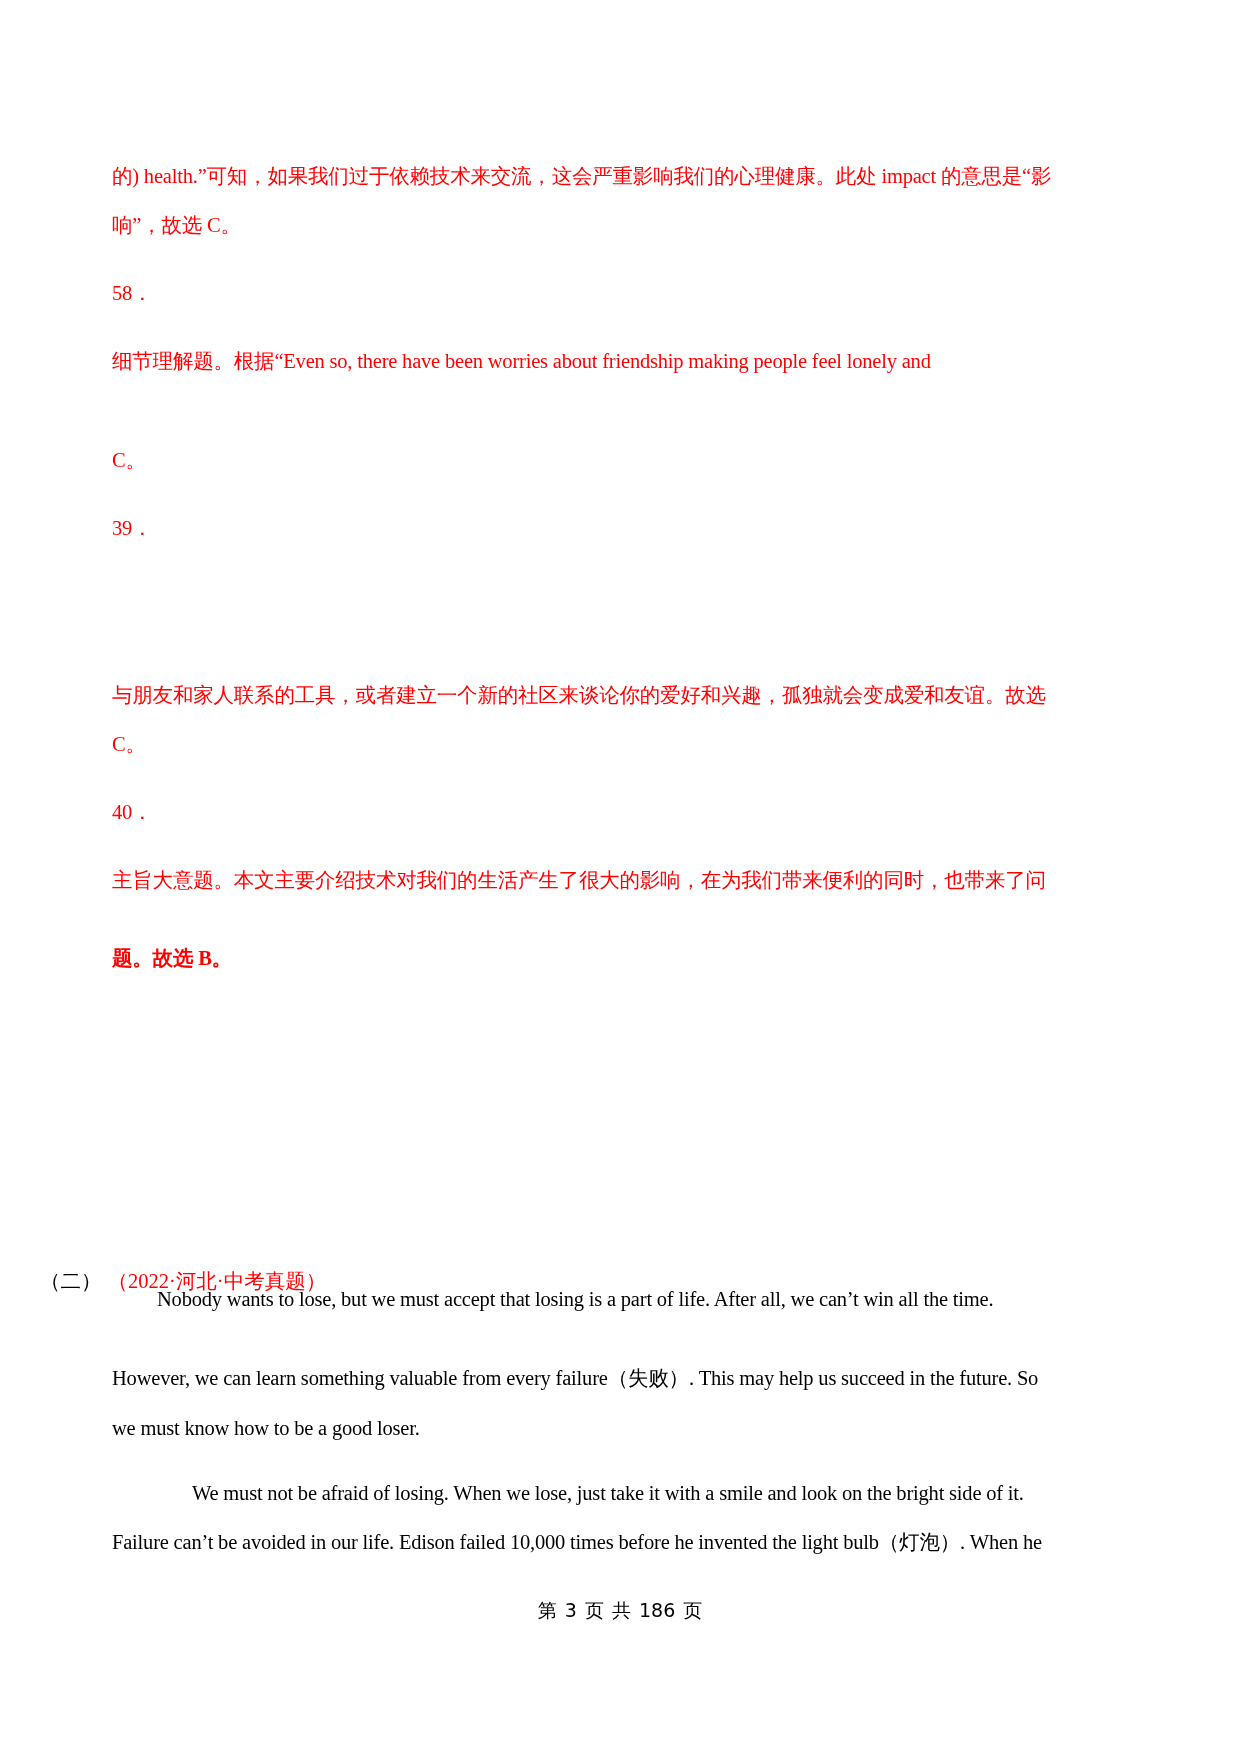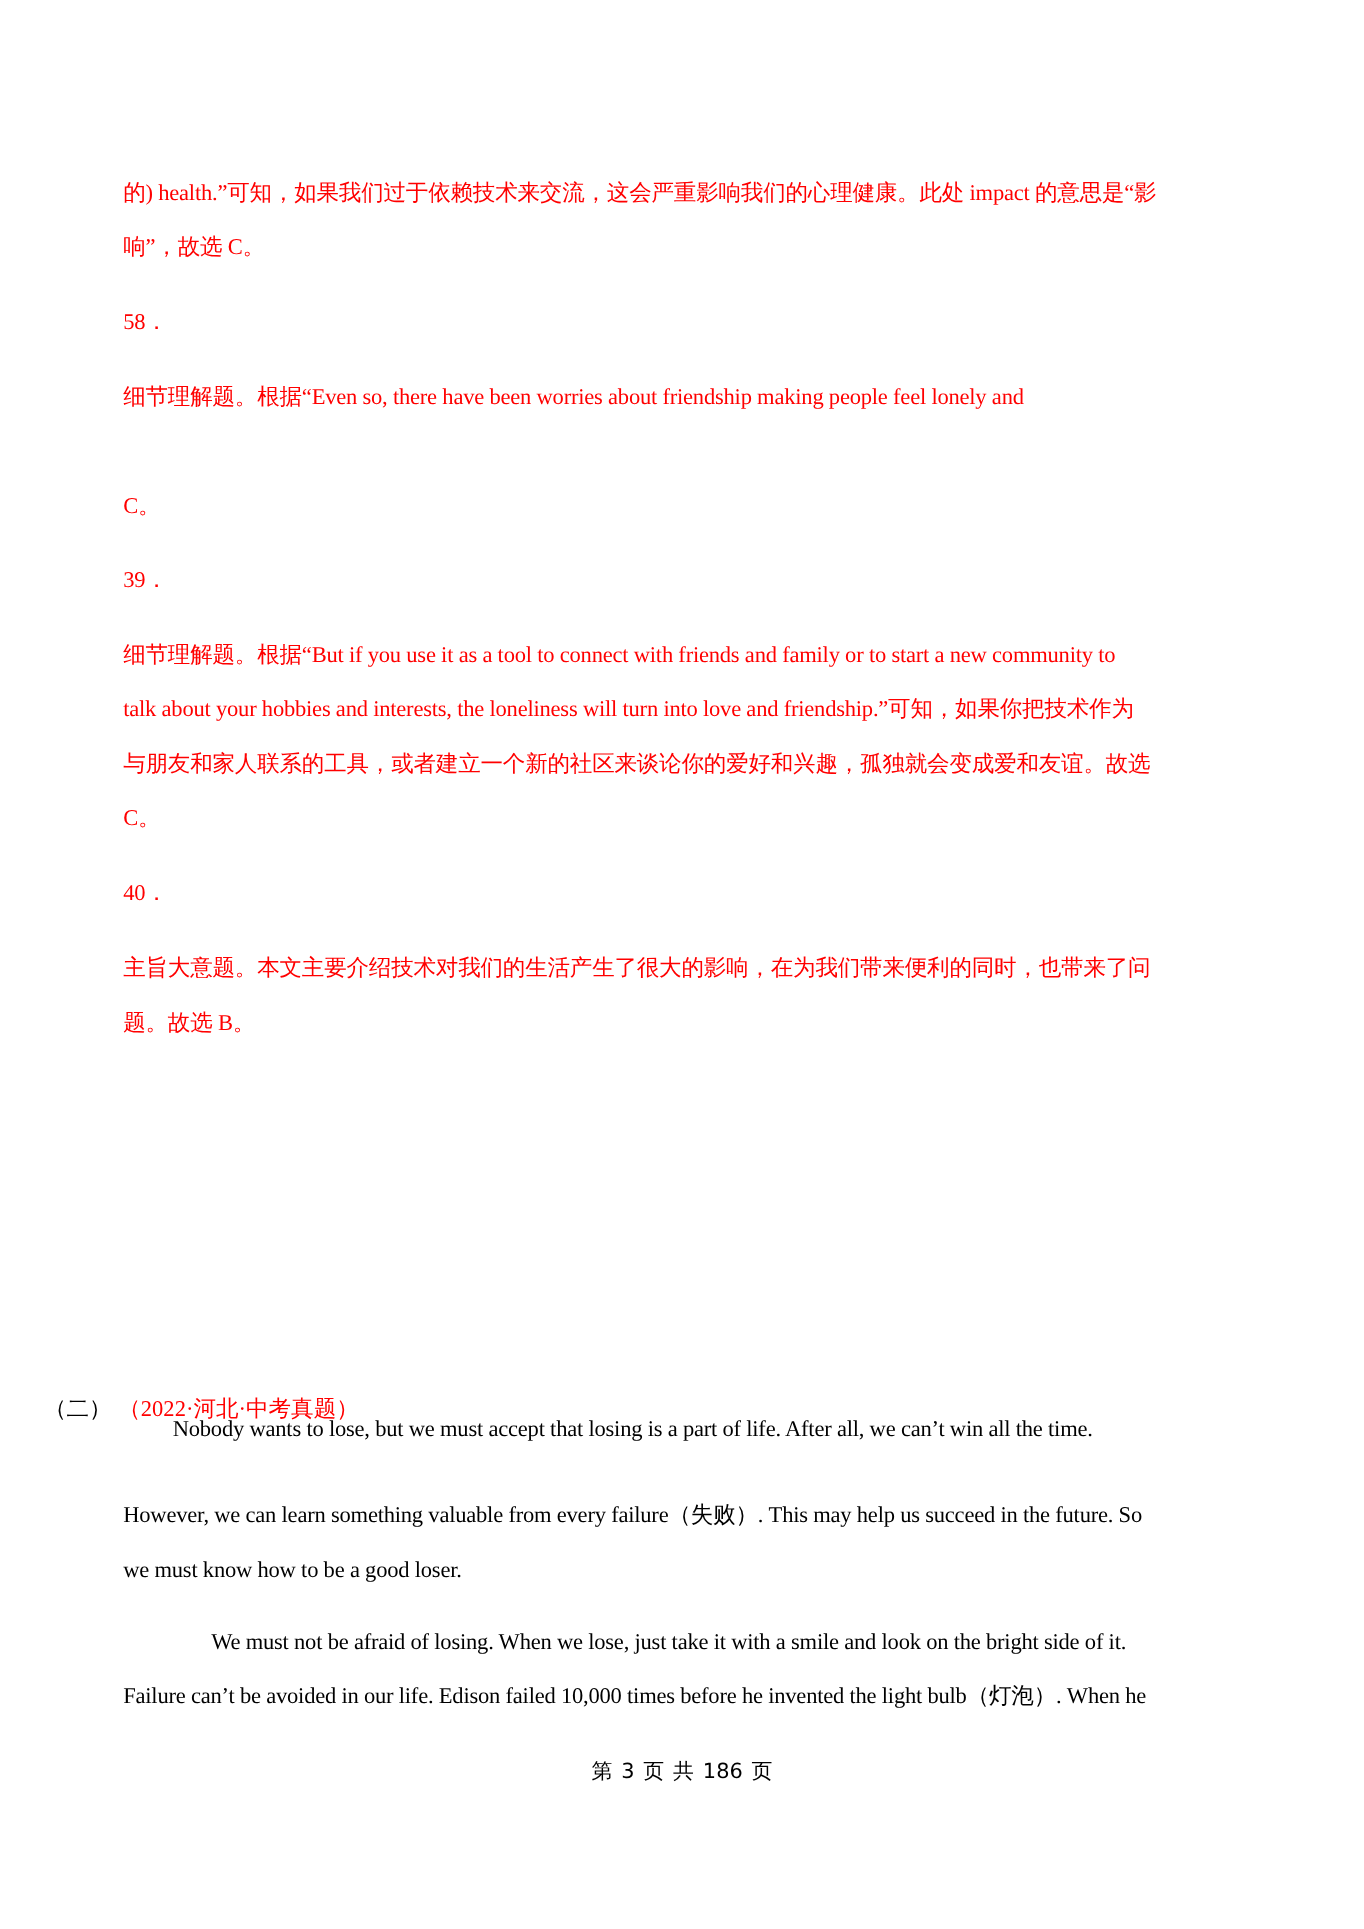--- a/index.html
+++ b/index.html
@@ -63,28 +63,26 @@
 <div class="page">
 
   <div class="line red" style="top:162px;">的) health.”可知，如果我们过于依赖技术来交流，这会严重影响我们的心理健康。此处 impact 的意思是“影</div>
   <div class="line red" style="top:211px;">响”，故选 C。</div>
 
   <div class="line red" style="top:279px;">58．</div>
   <div class="line red" style="top:347px;">细节理解题。根据“Even so, there have been worries about friendship making people feel lonely and</div>
   <div class="line red" style="top:446px;">C。</div>
 
   <div class="line red" style="top:514px;">39．</div>
-  <div class="line red" style="top:582px;">细节理解题。根据“But if you use it as a tool to connect with friends and family or to start a new community to</div>
-  <div class="line red" style="top:631px;">talk about your hobbies and interests, the loneliness will turn into love and friendship.”可知，如果你把技术作为</div>
   <div class="line red" style="top:681px;">与朋友和家人联系的工具，或者建立一个新的社区来谈论你的爱好和兴趣，孤独就会变成爱和友谊。故选</div>
   <div class="line red" style="top:730px;">C。</div>
 
   <div class="line red" style="top:798px;">40．</div>
   <div class="line red" style="top:866px;">主旨大意题。本文主要介绍技术对我们的生活产生了很大的影响，在为我们带来便利的同时，也带来了问</div>
-  <div class="line red" style="top:916px;">题。故选 B。</div>
+  <div class="line red" style="top:944px;font-weight:bold;">题。故选 B。</div>
 
   <div class="heading">
     <span class="num">（二）</span><span class="src">（2022·河北·中考真题）</span>
   </div>
 
   <div class="line black indent" style="top:1285px;text-align:center;">Nobody wants to lose, but we must accept that losing is a part of life. After all, we can’t win all the time.</div>
   <div class="line black" style="top:1364px;">However, we can learn something valuable from every failure（失败）. This may help us succeed in the future. So</div>
   <div class="line black" style="top:1414px;">we must know how to be a good loser.</div>
 
   <div class="line black indent" style="top:1479px;margin-left:35px;">We must not be afraid of losing. When we lose, just take it with a smile and look on the bright side of it.</div>

